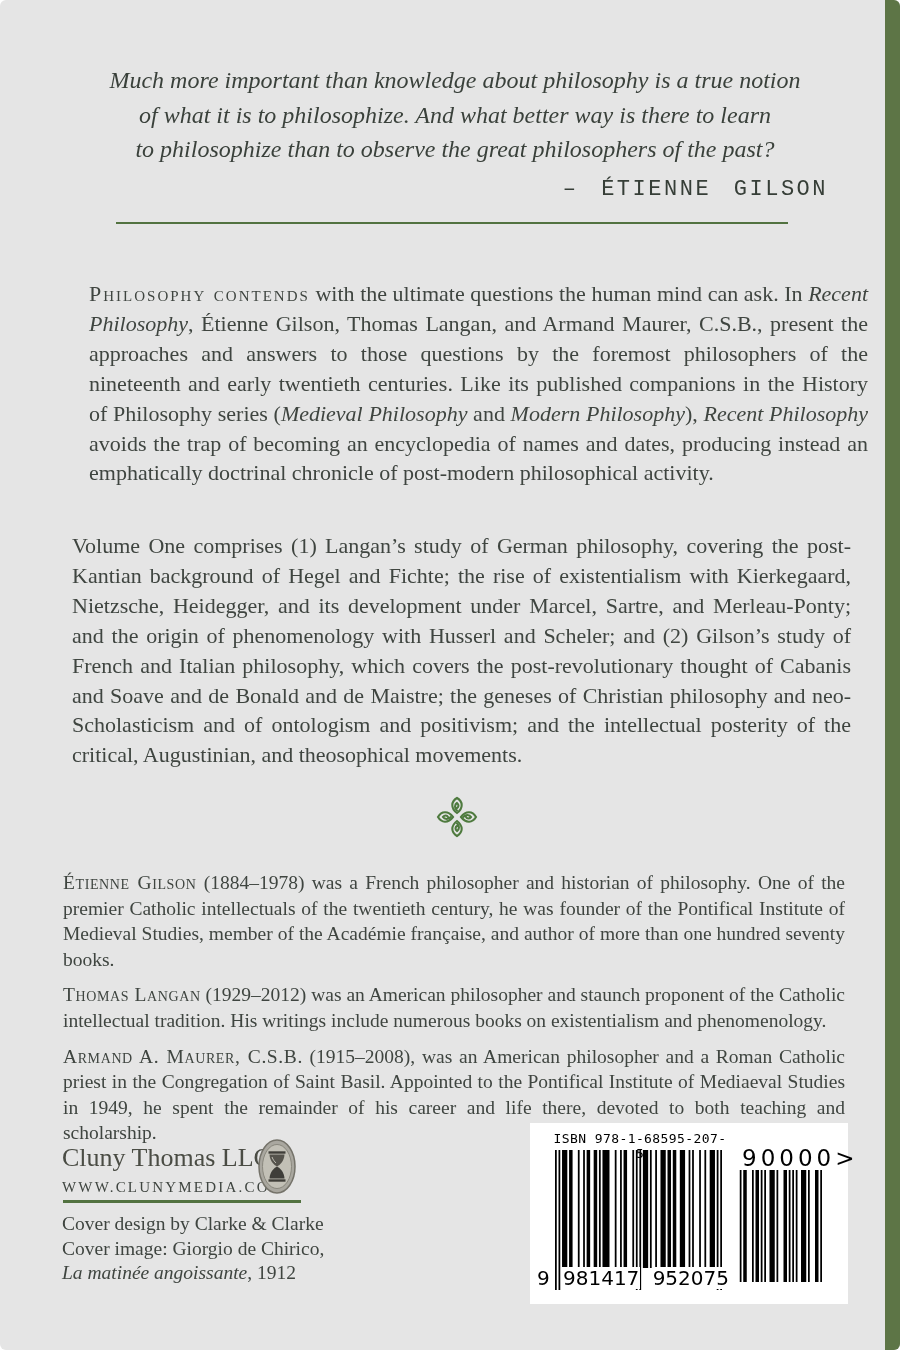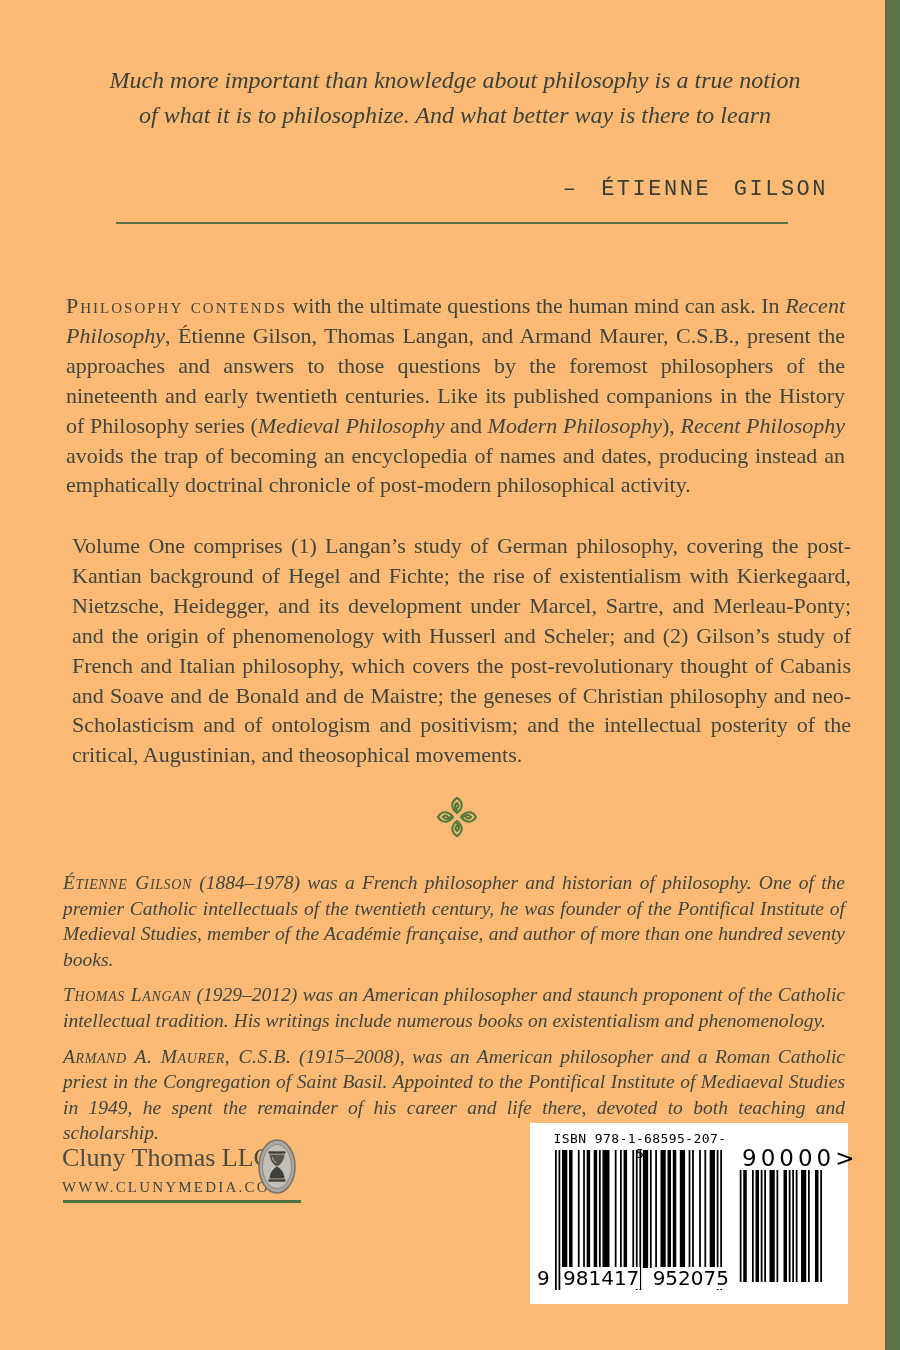--- a/index.html
+++ b/index.html
@@ -1,45 +1,45 @@
 <!DOCTYPE html>
 <html><head>
 <meta charset="utf-8">
 <style>
   html,body{margin:0;padding:0;background:#fff;}
   .page{
     position:relative;width:900px;height:1350px;overflow:hidden;
-    background:#fdba74;font-family:"Liberation Serif",serif;color:#3f4540;
+    background:#e5e5e5;font-family:"Liberation Serif",serif;color:#3f4540;border-radius:6px;
   }
   .spine-strip{position:absolute;top:0;right:0;width:15px;height:1350px;background:#5d7546;}
 
   
   .quote{position:absolute;top:63px;left:80px;width:750px;text-align:center;
     font-style:italic;font-size:24px;line-height:34.5px;color:#3a413b;}
   .attribution{position:absolute;top:177px;right:72px;font-size:22px;
     letter-spacing:2.5px;word-spacing:7px;color:#363e37;font-family:Liberation Mono, monospace;}
   .rule-top{position:absolute;top:222px;left:116px;width:672px;height:2px;background:#527240;}
 
   
   .synopsis{position:absolute;left:66px;width:779px;font-size:22px;line-height:29.9px;
     text-align:justify;color:#3f4540;}
-  .synopsis-1{top:269px;}
+  .synopsis-1{top:257px;margin-left:23px;}
   .synopsis-2{top:509px;margin-left:6px;}
   .seg-i{font-style:italic;}
   .seg-sc{font-variant:small-caps;letter-spacing:0.6px;}
   .seg-lead{font-variant:small-caps;letter-spacing:2px;}
 
   
   .ornament{position:absolute;top:794px;left:434px;width:46px;height:46px;}
   .ornament path{stroke:#4e7a3e;stroke-width:2.1;fill:none;stroke-linecap:round;}
 
   
   .bios{position:absolute;top:870px;left:63px;width:782px;font-size:19.5px;
     line-height:25.6px;text-align:justify;color:#3f4540;}
-  .bios p{margin:0 0 10px 0;font-style:italic;}
+  .bios p{margin:0 0 10px 0;}
 
   
   .pub-name{position:absolute;top:1143px;left:62px;font-size:26px;color:#4a4c44;}
   .pub-url{position:absolute;top:1179px;left:62px;font-size:15px;letter-spacing:2.2px;color:#3f4540;}
   .emblem{position:absolute;top:1139px;left:258px;width:38px;height:55px;}
   .rule-pub{position:absolute;top:1200px;left:63px;width:238px;height:3px;background:#527240;}
   .credits{position:absolute;top:1212px;left:62px;font-size:19.5px;line-height:24.5px;color:#3f4540;}
 
   
   .barcode-box{position:absolute;top:1123px;left:530px;width:318px;height:181px;background:#ffffff;}
@@ -56,20 +56,21 @@
 </head>
 <body>
 
 <div class="page">
 
   <div class="spine-strip"></div>
 
   <div class="quote">
     <div>Much more important than knowledge about philosophy is a true notion</div>
     <div>of what it is to philosophize. And what better way is there to learn</div>
+    <div>to philosophize than to observe the great philosophers of the past?</div>
   </div>
   <div class="attribution">– ÉTIENNE GILSON</div>
   <div class="rule-top"></div>
 
   <p class="synopsis synopsis-1"><span class="seg-lead">Philosophy contends</span><span> with the ultimate questions the human mind can ask. In </span><span class="seg-i">Recent Philosophy</span><span>, Étienne Gilson, Thomas Langan, and Armand Maurer, C.S.B., present the approaches and answers to those questions by the foremost philosophers of the nineteenth and early twentieth centuries. Like its published companions in the History of Philosophy series (</span><span class="seg-i">Medieval Philosophy</span><span> and </span><span class="seg-i">Modern Philosophy</span><span>), </span><span class="seg-i">Recent Philosophy</span><span> avoids the trap of becoming an encyclopedia of names and dates, producing instead an emphatically doctrinal chronicle of post-modern philosophical activity.</span></p>
   <p class="synopsis synopsis-2"><span>Volume One comprises (1) Langan’s study of German philosophy, covering the post-Kantian background of Hegel and Fichte; the rise of existentialism with Kierkegaard, Nietzsche, Heidegger, and its development under Marcel, Sartre, and Merleau-Ponty; and the origin of phenomenology with Husserl and Scheler; and (2) Gilson’s study of French and Italian philosophy, which covers the post-revolutionary thought of Cabanis and Soave and de Bonald and de Maistre; the geneses of Christian philosophy and neo-Scholasticism and of ontologism and positivism; and the intellectual posterity of the critical, Augustinian, and theosophical movements.</span></p>
 
   <svg class="ornament" viewBox="0 0 46 46">
     <g>
       <path d="M23,4 C17,7.5 16.5,14 23,19 C29.5,14 29,7.5 23,4 Z"></path>
@@ -103,20 +104,25 @@
     <ellipse cx="19" cy="27.5" rx="14.5" ry="22" fill="#c2c0b6" stroke="#8a887e" stroke-width="1"></ellipse>
     <path d="M10.5,13.5 h17" stroke="#3f3e39" stroke-width="2.4"></path>
     <path d="M11.5,15.5 C12,22.5 16,25.8 19,27.5 C22,25.8 26,22.5 26.5,15.5 Z" fill="#55534c"></path>
     <path d="M11.5,39.5 C12,32.5 16,29.2 19,27.5 C22,29.2 26,32.5 26.5,39.5 Z" fill="#3f3e39"></path>
     <path d="M10.5,41.5 h17" stroke="#3f3e39" stroke-width="2.4"></path>
     <path d="M14,18 C15,21 17,23 18,24" stroke="#c2c0b6" stroke-width="1" fill="none"></path>
   </svg>
 
   <div class="rule-pub"></div>
 
+  <div class="credits">
+    <div>Cover design by Clarke &amp; Clarke</div>
+    <div>Cover image: Giorgio de Chirico,</div>
+    <div><span class="seg-i">La matinée angoissante</span><span>, 1912</span></div>
+  </div>
 
   <div class="barcode-box">
     <div class="isbn-label">ISBN 978-1-68595-207-5</div>
     <svg id="ean-main-bars" class="ean-main-svg" viewBox="0 0 95 140" preserveAspectRatio="none">
         <rect x="0" y="0" width="1" height="140"></rect>
         <rect x="2" y="0" width="1" height="140"></rect>
         <rect x="4" y="0" width="3" height="118"></rect>
         <rect x="8" y="0" width="2" height="118"></rect>
         <rect x="13" y="0" width="1" height="118"></rect>
         <rect x="16" y="0" width="1" height="118"></rect>

